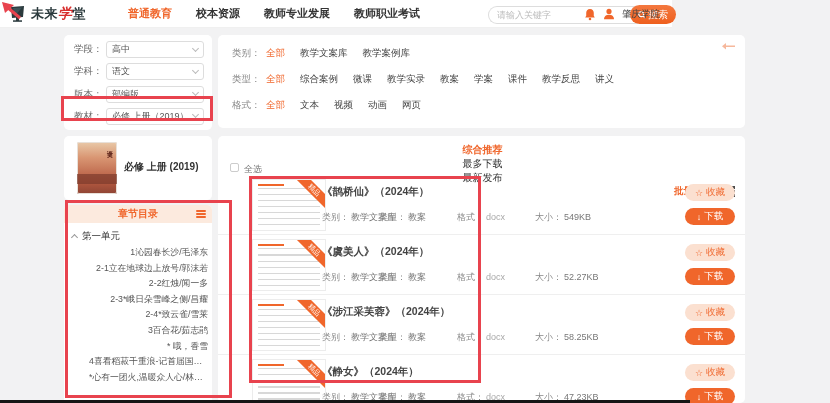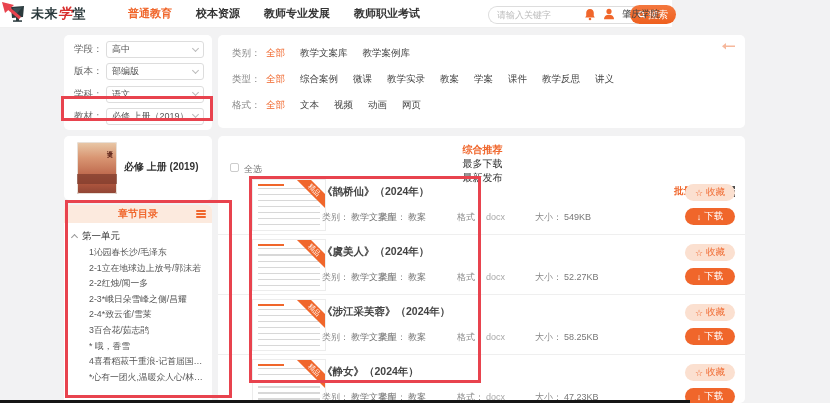--- a/index.html
+++ b/index.html
@@ -55,21 +55,21 @@
     border-radius:5px 5px 0 0; }
   #toc-header { height:18px; background:#fceade; color:#f0662b; font-size:10px; font-weight:bold;
     display:flex; align-items:center; justify-content:center; position:relative; }
   #toc-burger { position:absolute; right:6px; top:5px; width:10px; height:8px; cursor:pointer; }
   #toc-burger i { display:block; height:1.5px; background:#f0662b; margin-bottom:1.6px; border-radius:1px; }
   .toc-list { padding:5px 4px 0 8px; }
   .toc-unit { display:flex; align-items:center; gap:5px; height:17px; font-size:9.5px; color:#333; cursor:pointer; }
   .caret { width:5px; height:5px; border-left:1px solid #999; border-top:1px solid #999;
     transform:rotate(45deg); margin-top:2px; flex:none; }
   .toc-item { height:15.6px; line-height:15.6px; padding-left:17px; font-size:8.8px; color:#555;
-    white-space:nowrap; overflow:hidden; text-overflow:ellipsis; cursor:pointer; }
+    white-space:nowrap; overflow:hidden; text-overflow:ellipsis; cursor:pointer;text-align:right; }
 
   
   #main-filter { position:absolute; left:218px; top:35px; width:527px; height:93px; padding:11px 14px; }
   .mf-row { display:flex; align-items:center; height:14px; margin-bottom:12px; }
   .mf-label { font-size:9.5px; color:#888; width:34px; flex:none; }
   .mf-opts { display:flex; gap:15px; }
   .mf-opt { font-size:9.5px; color:#444; cursor:pointer; white-space:nowrap; }
   .mf-opt.active { color:#f0662b; }
   #collapse-icon { position:absolute; right:10px; top:7px; cursor:pointer; }
 
@@ -156,30 +156,30 @@
 
 <div id="filter-left" class="panel">
   <div class="f-row">
     <span class="f-label">学段：</span>
     <div class="f-select">
         <span>高中</span>
         <i class="chev"></i>
       </div>
   </div>
   <div class="f-row">
+    <span class="f-label">学科：</span>
+    <div class="f-select">
+        <span>语文</span>
+        <i class="chev"></i>
+      </div>
+  </div>
+  <div class="f-row">
     <span class="f-label">版本：</span>
     <div class="f-select">
         <span>部编版</span>
-        <i class="chev"></i>
-      </div>
-  </div>
-  <div class="f-row">
-    <span class="f-label">学科：</span>
-    <div class="f-select">
-        <span>语文</span>
         <i class="chev"></i>
       </div>
   </div>
   <div class="f-row">
     <span class="f-label">教材：</span>
     <div class="f-select">
         <span>必修 上册（2019）</span>
         <i class="chev"></i>
       </div>
   </div>

